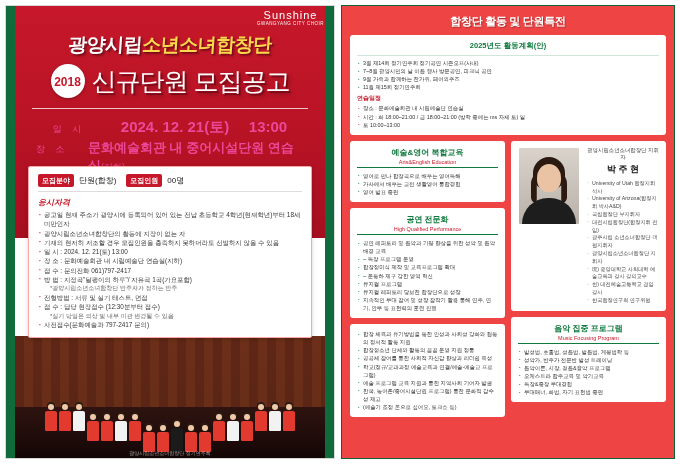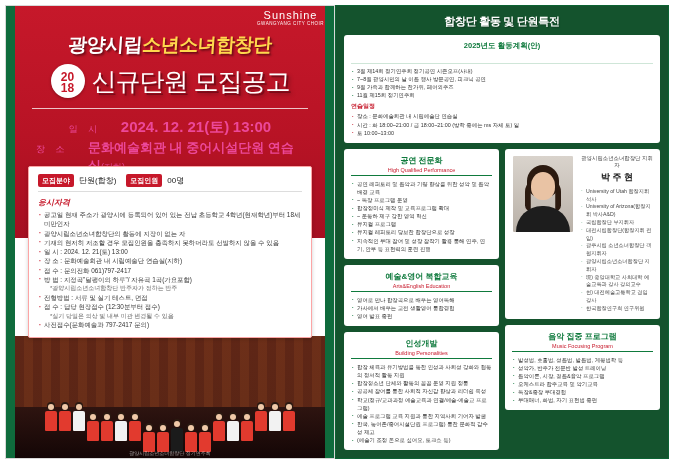--- a/index.html
+++ b/index.html
@@ -9,20 +9,21 @@
   }
   body {
     width: 680px; height: 464px;
     font-family: "Liberation Sans", sans-serif;
     overflow: hidden;
   }
   .poster {
     position: relative;
     width: 680px; height: 464px;
     display: flex;
+    gap: 6px;
     padding: 5px;
     background: #ffffff;
   }
 
   
   .left-page {
     position: relative;
     width: 330px; height: 454px;
     background: #ffffff;
     border: 1px solid #d8d8d8;
@@ -78,21 +79,21 @@
     gap: 7px;
     margin-top: 6px;
   }
   .year-badge {
     width: 34px; height: 34px;
     border-radius: 50%;
     background: #ffffff;
     color: #c6182a;
     font-size: 12px; font-weight: bold;
     line-height: 11px;
-    display: flex; flex-direction: column;
+    display: flex; flex-direction: row;
     align-items: center; justify-content: center;
     padding-top: 3px;
     box-shadow: 0 1px 3px rgba(0,0,0,.3);
   }
   .title-line2 {
     font-size: 25px;
     font-weight: normal;
     letter-spacing: -1px;
     color: #ffffff;
     text-shadow: 2px 2px 0 #7c0a18, 3px 3px 4px rgba(0,0,0,.35);
@@ -113,21 +114,21 @@
     gap: 10px;
     margin: 2px 0;
   }
   .dt-label {
     font-size: 9px;
     letter-spacing: 4px;
     min-width: 42px;
     text-align: left;
   }
   .dt-value { font-size: 13px; font-weight: bold; }
-  .dt-value .big { font-size: 15px; }
+  .dt-value .big { font-size: 15px; margin-left: 16px; }
   .dt-value .small { font-size: 9px; font-weight: normal; }
 
   .white-card {
     position: absolute;
     left: 22px; right: 22px;
     top: 160px;
     background: #ffffff;
     border: 1px solid #fca5a5;
     border-radius: 2px;
     padding: 7px 9px 8px 9px;
@@ -214,21 +215,21 @@
   .conductor .body { background: #1b1b1b; height: 24px; }
   .photo-caption {
     position: absolute; left: 0; right: 0; bottom: 2px;
     text-align: center; color: rgba(255,255,255,.55); font-size: 5px;
   }
 
   
   .right-page {
     position: relative;
     width: 334px; height: 454px;
-    background: #14532d;
+    background: #ef4444;
     border: 1px solid #0c6333;
     overflow: hidden;
     padding: 7px 8px;
   }
   .r-title {
     text-align: center;
     color: #ffffff;
     font-size: 11px;
     font-weight: bold;
     letter-spacing: -.3px;
@@ -255,21 +256,21 @@
     font-size: 5.5px;
     color: #c6182a;
     font-weight: normal;
     margin-top: 1px;
   }
   .cols { display: flex; gap: 6px; }
   .col { flex: 1; }
   .mini-title {
     font-size: 7.5px; font-weight: bold; color: #0f7a3d;
     text-align: center; margin-bottom: 3px;
-    border-bottom: 1px solid #cfe6d8; padding-bottom: 12px;
+    border-bottom: 1px solid #cfe6d8; padding-bottom: 4px;
   }
   .tiny-list { margin: 0; padding: 0; list-style: none; }
   .tiny-list li {
     font-size: 5.4px; color: #333; line-height: 1.5;
     padding-left: 6px; position: relative;
   }
   .tiny-list li::before {
     content: "·"; position: absolute; left: 1px; top: -0.5px; color: #0f7a3d; font-weight: bold;
   }
   .tiny-list.redb li::before { color: #c6182a; }
@@ -499,51 +500,47 @@
             <li>토 10:00~13:00</li>
           </ul>
         </div>
       </div>
     </div>
 
     <div class="cols">
       <div class="col">
         <div class="panel">
           <div class="panel-title">
+            <span>예술&amp;영어 복합교육</span>
+            <span class="en">Arts&amp;English Education</span>
+          </div>
+          <ul class="tiny-list">
+            <li>영어로 만나 합창곡으로 배우는 영어독해</li>
+            <li>가사에서 배우는 고전 생활영어 통합경험</li>
+            <li>영어 발표 중편</li>
+          </ul>
+        </div>
+
+        <div class="panel">
+          <div class="panel-title">
             <span>공연 전문화</span>
             <span class="en">High Qualified Performance</span>
           </div>
           <ul class="tiny-list">
             <li>공연 레퍼토리 및 음악과 기량 향상을 위한 성악 및 음악 배경 교육</li>
             <li>~ 독창 프로그램 운영</li>
             <li>합창정미식 제작 및 교육프로그램 확대</li>
             <li>~ 운동하 제구 강한 영역 혁신</li>
             <li>뮤지컬 프로그램</li>
             <li>뮤지컬 레퍼토리 당보한 합창단으로 성장</li>
             <li>지속적인 무대 참여 및 성장 참작기 활용 통해 연주, 연기, 안무 등 표현력의 훈련 진행</li>
           </ul>
         </div>
 
         <div class="panel">
-          <div class="panel-title">
-            <span>예술&amp;영어 복합교육</span>
-            <span class="en">Arts&amp;English Education</span>
-          </div>
-          <ul class="tiny-list">
-            <li>영어로 만나 합창곡으로 배우는 영어독해</li>
-            <li>가사에서 배우는 고전 생활영어 통합경험</li>
-            <li>영어 발표 중편</li>
-          </ul>
-        </div>
-
-        <div class="panel">
-          <div class="panel-title">
-            <span>인성개발</span>
-            <span class="en">Building Personalities</span>
-          </div>
           <ul class="tiny-list">
             <li>합창 체육과 유기방법을 동한 인성과 사회성 강화와 협동의 정서적 활동 지원</li>
             <li>합창청소년 단체와 활동의 꼼꼼 운영 지원 정통</li>
             <li>공공체 참여를 통한 사회적 자신감 향상과 리더쉽 육성</li>
             <li>학교(정규/교과과정 예술교육과 연결/예술-예술교 프로그램)</li>
             <li>예술 프로그램 교육 지원과 통한 지역사회 기여자 발굴</li>
             <li>한국, 농어촌/중어시설단원 프로그램) 통한 문화적 감수성 제고</li>
             <li>(예술기 조정 온으로 싶어요, 토크쇼 등)</li>
           </ul>
         </div>

